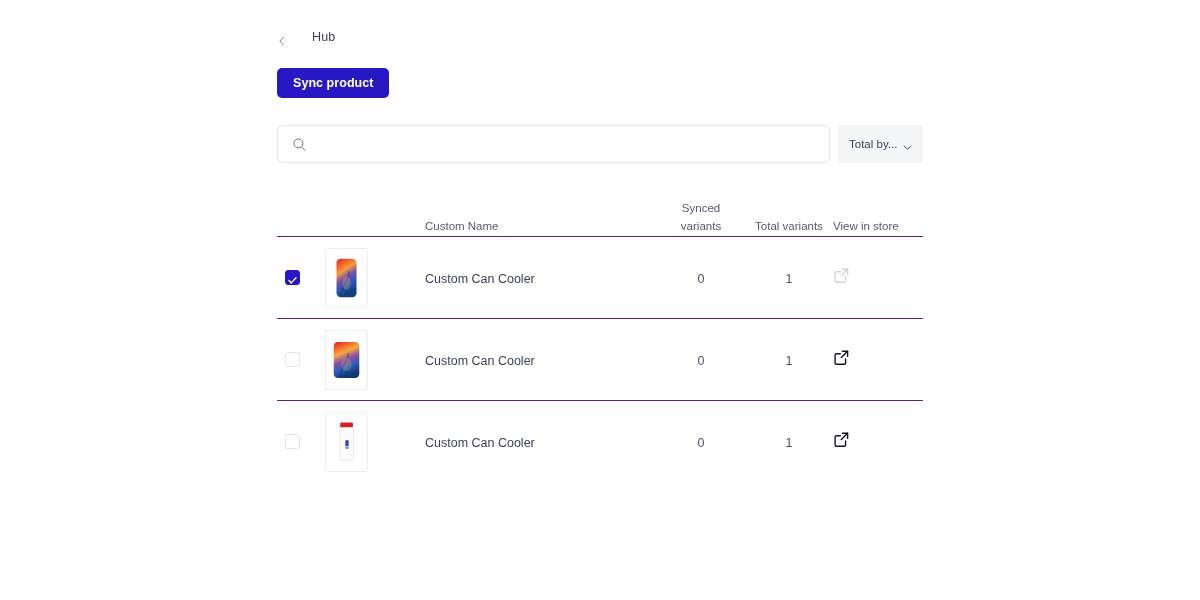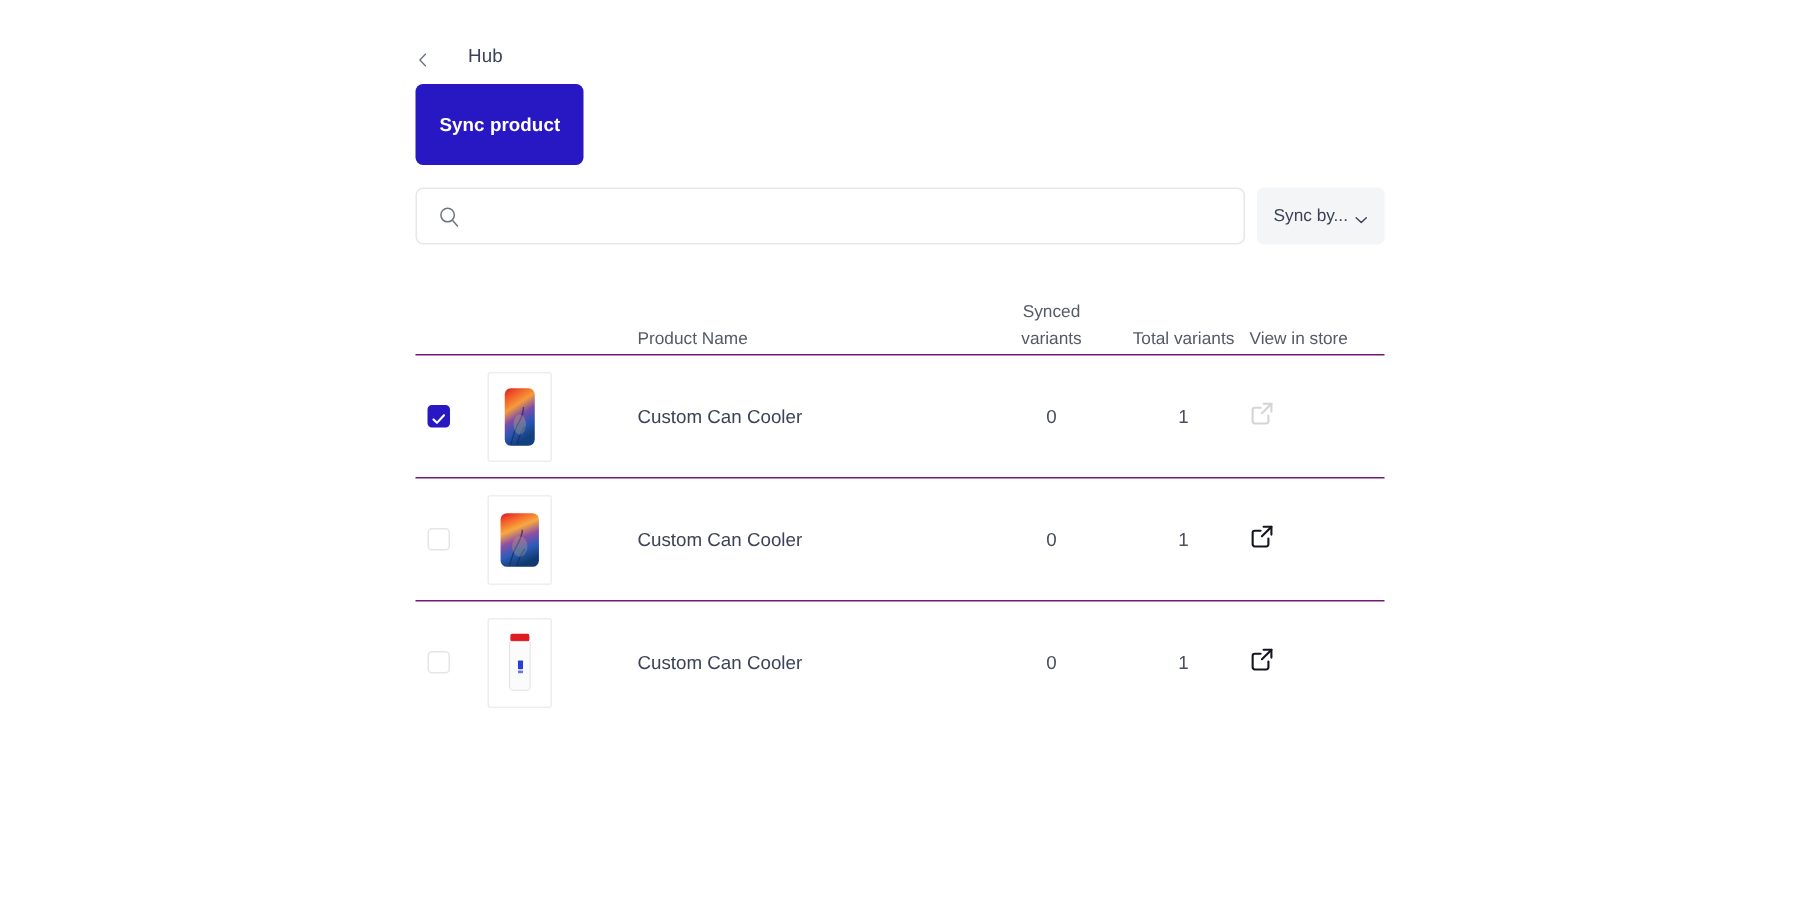--- a/index.html
+++ b/index.html
@@ -65,21 +65,21 @@
   }
   .sync-btn {
     background: #2718c4;
     color: #ffffff;
     border: none;
     border-radius: 5px;
     font-family: "Liberation Sans", sans-serif;
     font-size: 12.5px;
     font-weight: 700;
     padding: 0 16px;
-    height: 54px;
+    height: 30px;
     cursor: pointer;
     letter-spacing: .05px;
     white-space: nowrap;
   }
 
   
   .search-row {
     margin-top: 22px;
     display: flex;
     align-items: stretch;
@@ -244,35 +244,35 @@
       <div class="search-box">
         <span class="mag">
           <svg viewBox="0 0 15 15" width="15" height="15" fill="none" xmlns="http://www.w3.org/2000/svg">
             <circle cx="6.4" cy="6.4" r="4.5" stroke="#6f7480" stroke-width="1"></circle>
             <path d="M9.9 10.2l3.1 3.4" stroke="#6f7480" stroke-width="1" stroke-linecap="round"></path>
           </svg>
         </span>
         <input class="search-input" type="text" value="" placeholder="" style="">
       </div>
       <div class="view-by">
-        <span class="view-by-label">Sync by...</span>
+        <span class="view-by-label">Total by...</span>
         <span class="chev-d">
           <svg viewBox="0 0 11 11" width="11" height="11" fill="none" xmlns="http://www.w3.org/2000/svg">
             <path d="M2.1 4.1 5.5 7.3 8.9 4.1" stroke="#3c4257" stroke-width="0.95" stroke-linecap="round" stroke-linejoin="round"></path>
           </svg>
         </span>
       </div>
     </div>
 
     <div class="table">
 
       <div class="trow thead">
         <div class="c-check"></div>
         <div class="c-thumb"></div>
-        <div class="c-name"><span class="th">Product Name</span></div>
+        <div class="c-name"><span class="th">Custom Name</span></div>
         <div class="c-synced"><span class="th multi">Synced
 variants</span></div>
         <div class="c-total"><span class="th">Total variants</span></div>
         <div class="c-store"><span class="th">View in store</span></div>
       </div>
 
       <div class="trow tbody-row">
         <div class="c-check">
           <span class="cbx checked">
             <span class="tick">

